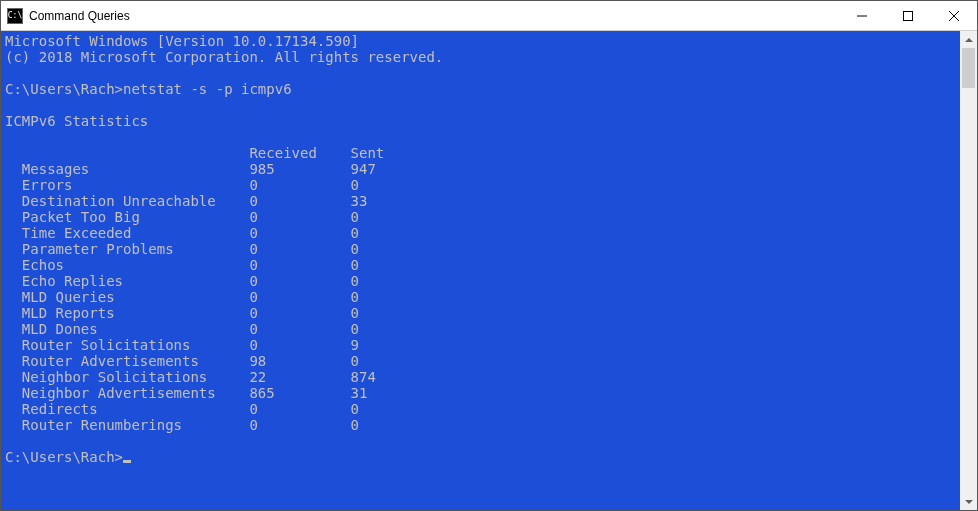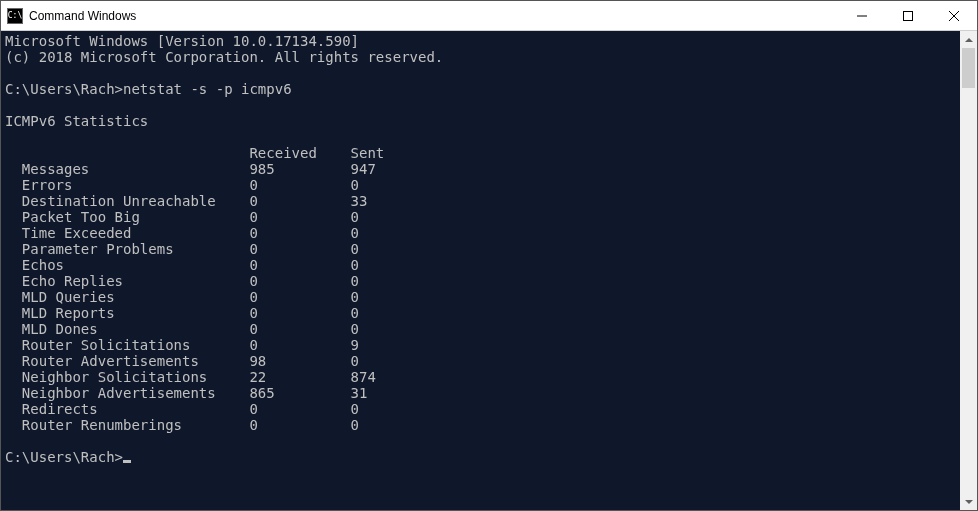--- a/index.html
+++ b/index.html
@@ -48,21 +48,21 @@
     color: #000;
   }
   .winbtn svg { display:block; }
   .terminal-wrap {
     display: flex;
     height: calc(100% - 30px);
     background: #000;
   }
   .terminal {
     flex: 1 1 auto;
-    background: #0f172a;
+    background: #1d4ed8;
     color: #c0c0c0;
     font-family: Consolas, "Lucida Console", monospace;
     font-size: 14px;
     line-height: 16px;
     padding: 2px 0 2px 4px;
     white-space: pre;
     overflow: hidden;
   }
   .scrollbar {
     flex: 0 0 17px;
@@ -95,21 +95,21 @@
     background: #c0c0c0;
     vertical-align: baseline;
     margin-bottom: -1px;
   }
 </style>
 </head>
 <body>
 
 <div class="titlebar">
   <div class="icon">C:\</div>
-  <div class="title">Command Windows</div>
+  <div class="title">Command Queries</div>
   <div class="spacer"></div>
   <div class="winbtn">
     <svg width="10" height="10">
         <line x1="0" y1="5" x2="10" y2="5" stroke="#000" stroke-width="1"></line>
       </svg>
   </div>
   <div class="winbtn">
     <svg width="10" height="10">
         <rect x="0.5" y="0.5" width="9" height="9" fill="none" stroke="#000" stroke-width="1"></rect>
       </svg>

